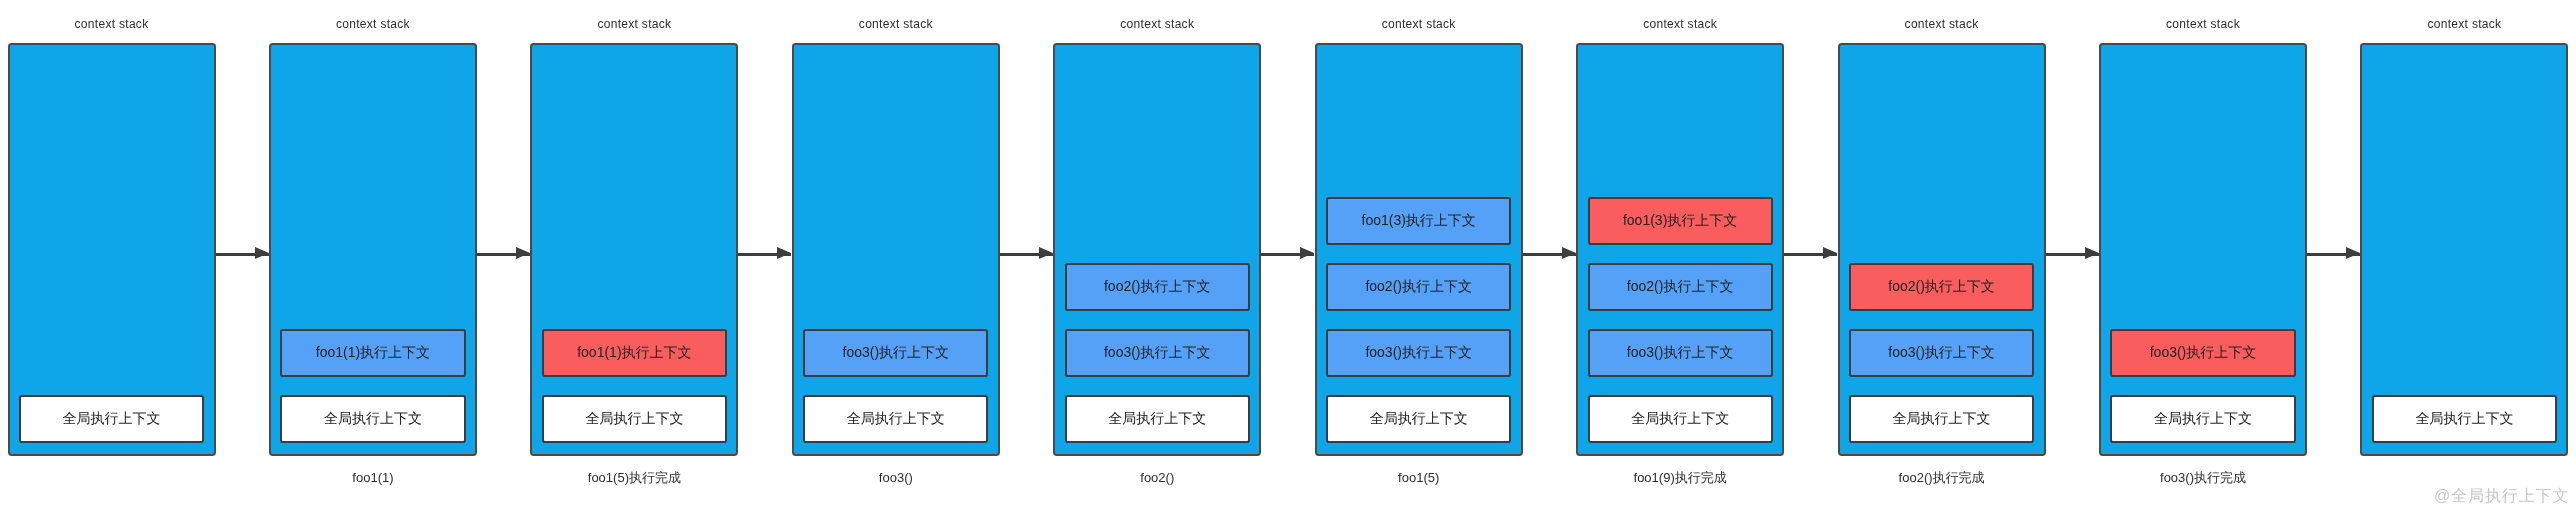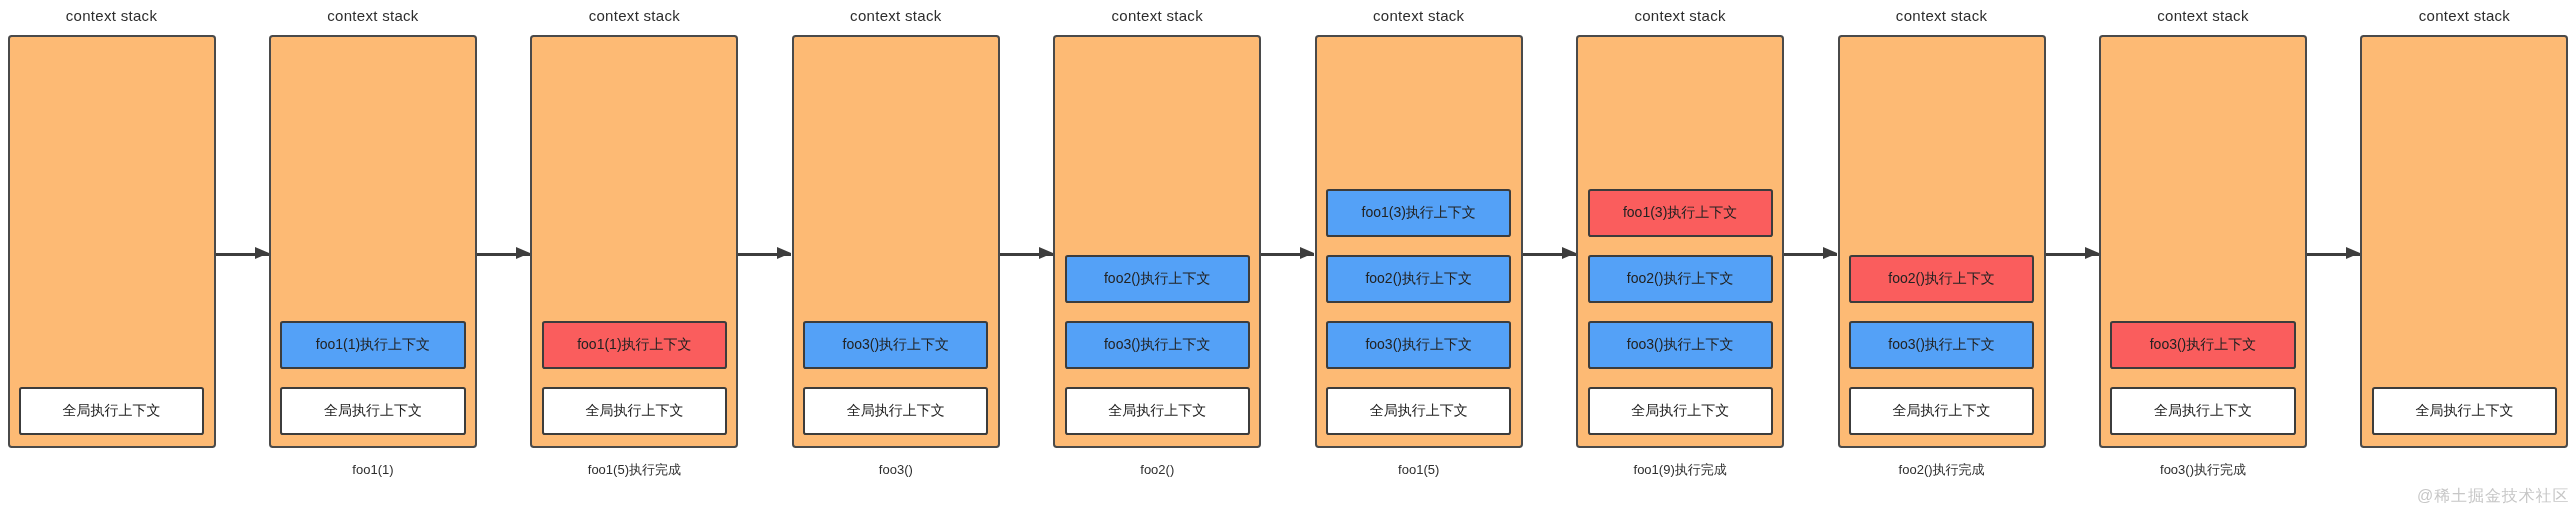--- a/index.html
+++ b/index.html
@@ -24,36 +24,36 @@
   }
   .frame {
     position: relative;
     width: 208px;
     flex: 0 0 208px;
     display: flex;
     flex-direction: column;
     align-items: center;
   }
   .frame-header {
-    margin-top: 9px;
+    margin-top: 17px;
     margin-bottom: 12px;
     height: 14px;
     line-height: 14px;
-    font-size: 15px;
+    font-size: 12px;
     color: #2d2d2d;
     letter-spacing: 0.3px;
     white-space: nowrap;
   }
   .stack-box {
     width: 208px;
     height: 413px;
     box-sizing: border-box;
     border: 2.8px solid #4a4a4a;
     border-radius: 3.7px;
-    background: #fdba74;
+    background: #0ea5e9;
     display: flex;
     flex-direction: column;
     justify-content: flex-end;
     gap: 18px;
     padding: 0 9.4px 11.2px 9.4px;
   }
   .ctx-box {
     height: 48px;
     min-height: 48px;
     box-sizing: border-box;
@@ -100,21 +100,21 @@
     font-size: 16px;
     letter-spacing: 0.9px;
     color: #c7c7c7;
     white-space: nowrap;
   }
 </style>
 </head>
 <body>
 
 <div class="diagram" id="diagram">
-  <div class="watermark">@稀土掘金技术社区</div>
+  <div class="watermark">@全局执行上下文</div>
 
   <div class="frame">
     <div class="frame-header">context stack</div>
     <div class="stack-box">
         <div class="ctx-box" style="background: rgb(255, 255, 255);">全局执行上下文</div>
       </div>
     <div class="frame-caption" style="visibility: hidden;"></div>
     <div class="arrow"></div>
   </div>
 

